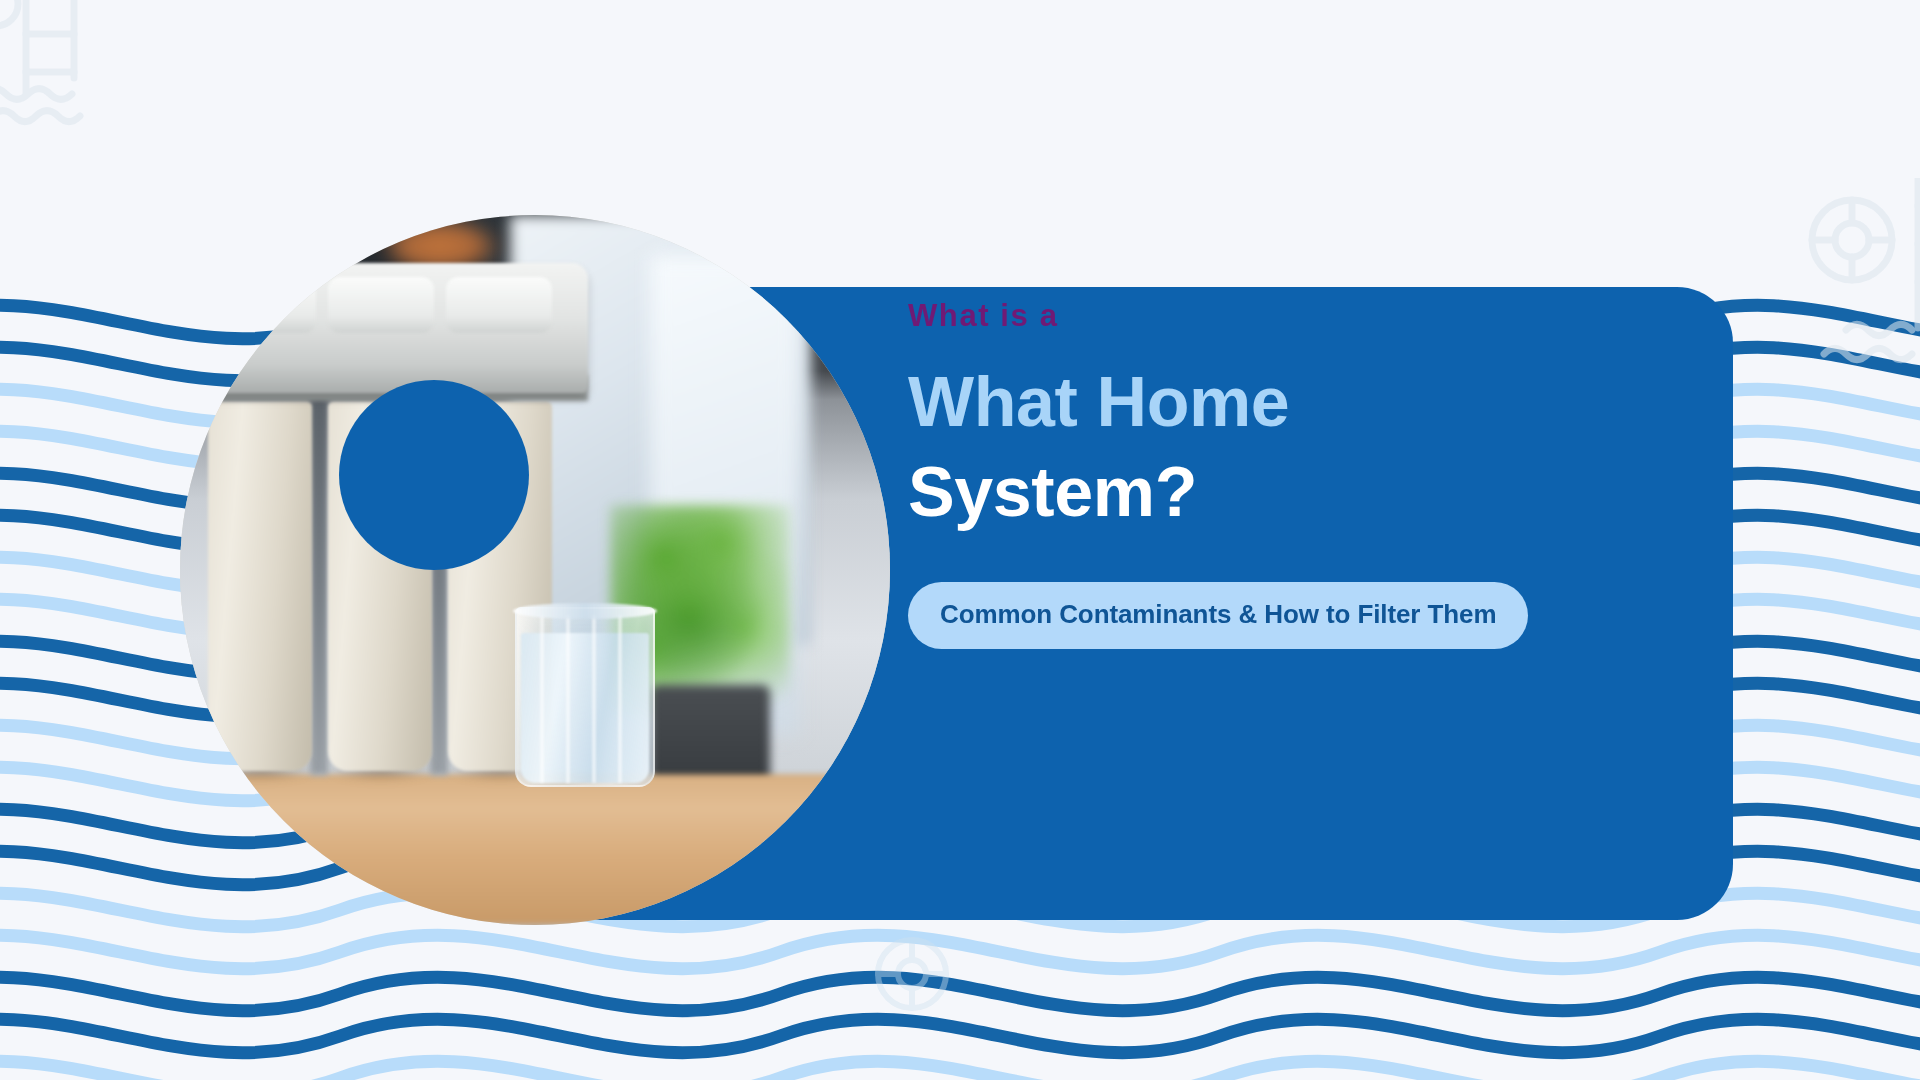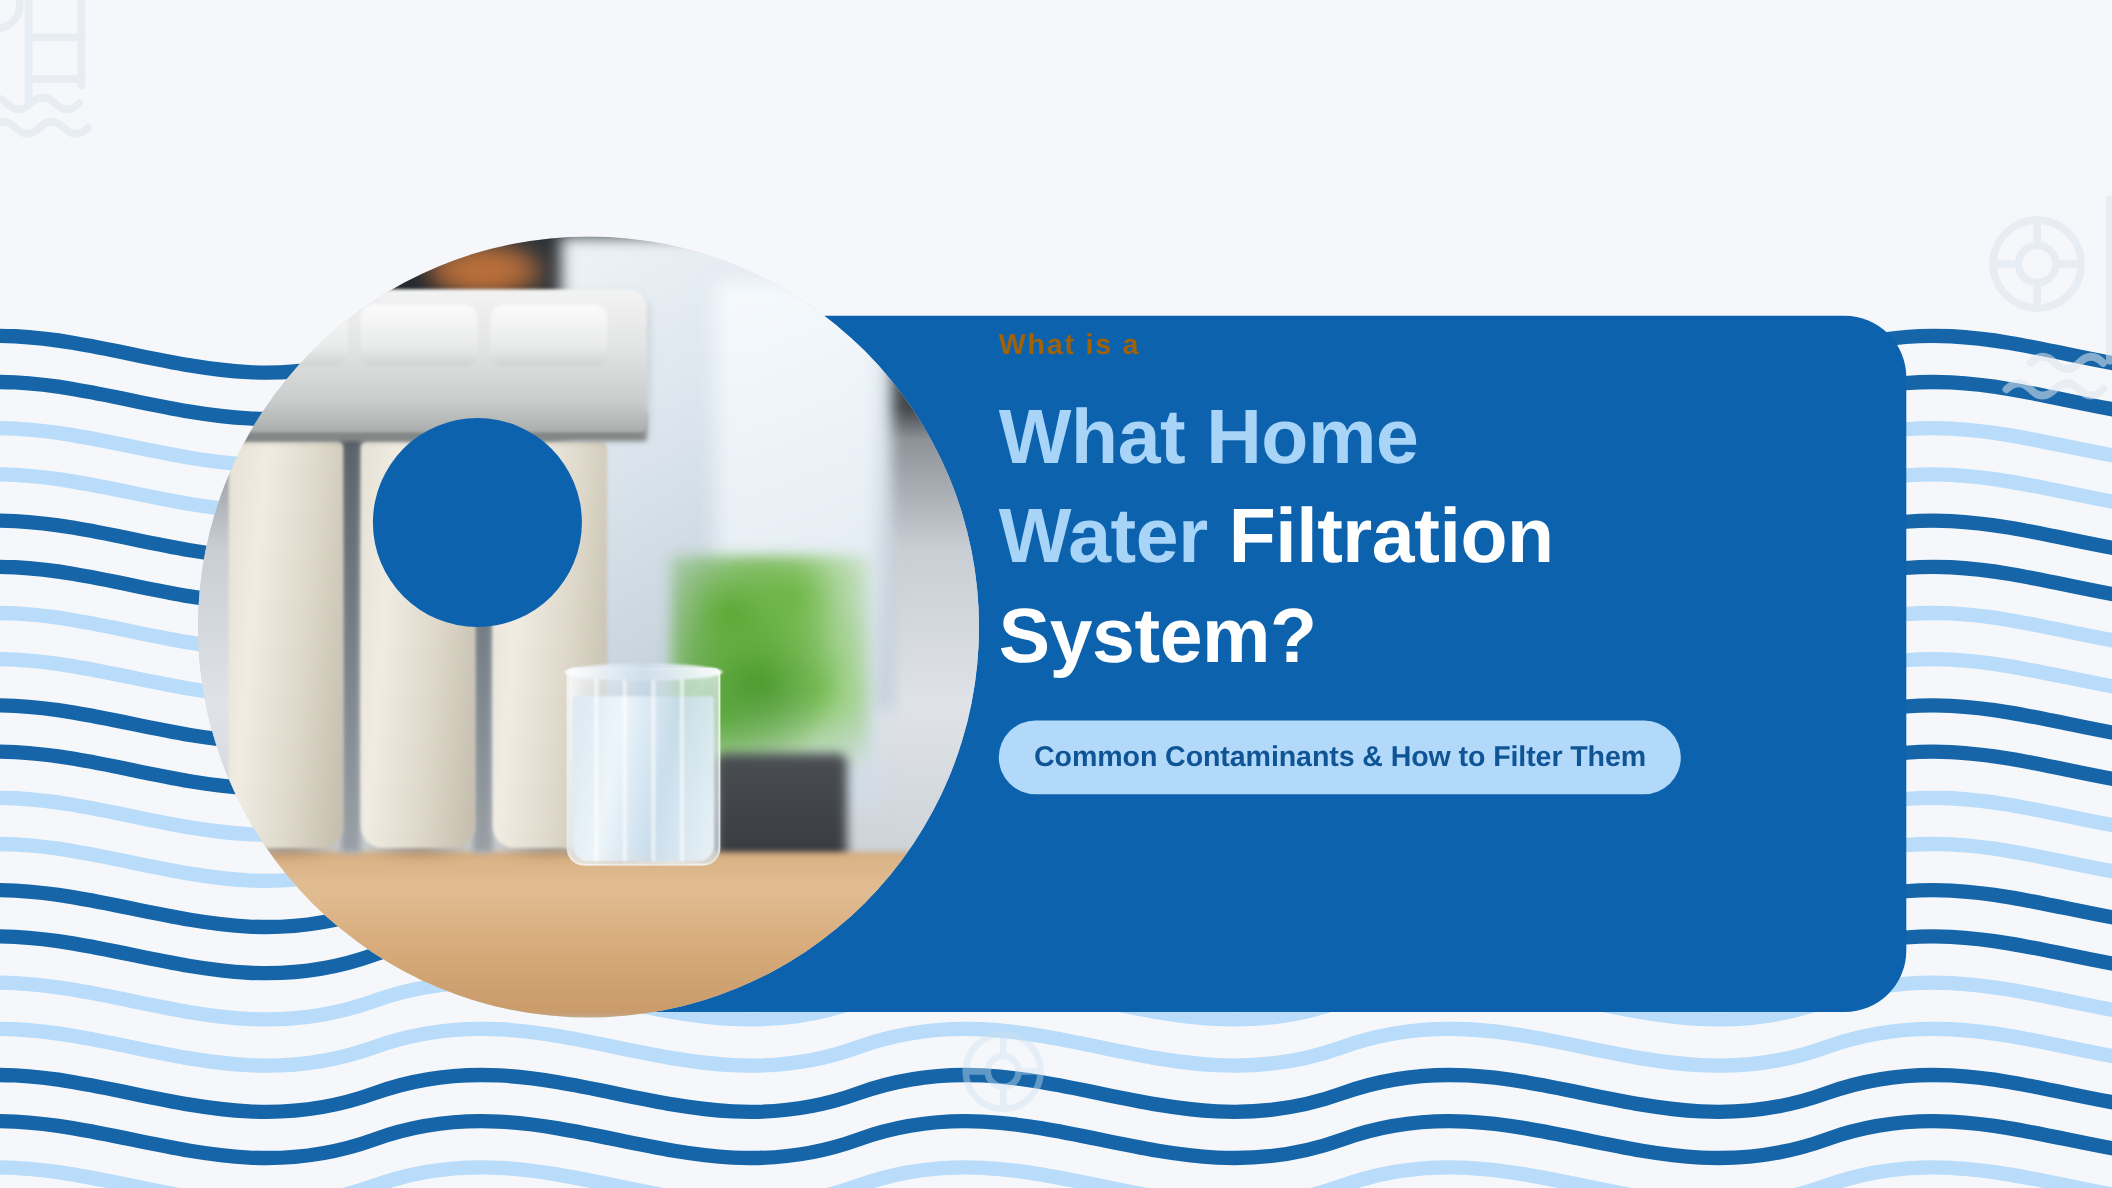--- a/index.html
+++ b/index.html
@@ -217,40 +217,40 @@
   }
 
   
   #content {
     position:absolute;
     left:908px; top:300px;
     width:800px;
     z-index:8;
   }
   #eyebrow {
-    font-size:26px;
+    font-size:31px;
     font-weight:700;
-    color:#a16207;
+    color:#701a75;
     letter-spacing:1.6px;
     line-height:1;
     margin-bottom:26px;
   }
   #headline {
     font-size:70px;
     font-weight:800;
     line-height:1.29;
     letter-spacing:-0.4px;
     color:#ffffff;
   }
   .hl-accent { color:#a8d4f8; }
   .hl-plain  { color:#ffffff; }
 
   #badge {
     display:inline-block;
-    margin-top:32px;
+    margin-top:44px;
     padding:17px 32px 19px;
     background:#b3d9fa;
     color:#0f5596;
     font-size:26px;
     font-weight:700;
     letter-spacing:-0.1px;
     border-radius:999px;
     white-space:nowrap;
   }
 </style>
@@ -366,23 +366,20 @@
   <div id="photo-dot"></div>
 
   <div id="content">
     <div id="eyebrow">What is a</div>
 
     <div id="headline">
       <div>
         <span class="hl-accent">What Home</span>
       </div>
       <div>
-        <span class="hl-accent">Water </span><span class="hl-plain">Filtration</span>
-      </div>
-      <div>
         <span class="hl-plain">System?</span>
       </div>
     </div>
 
     <div id="badge">Common Contaminants &amp; How to Filter Them</div>
   </div>
 
 </div>
 
 </body></html>

